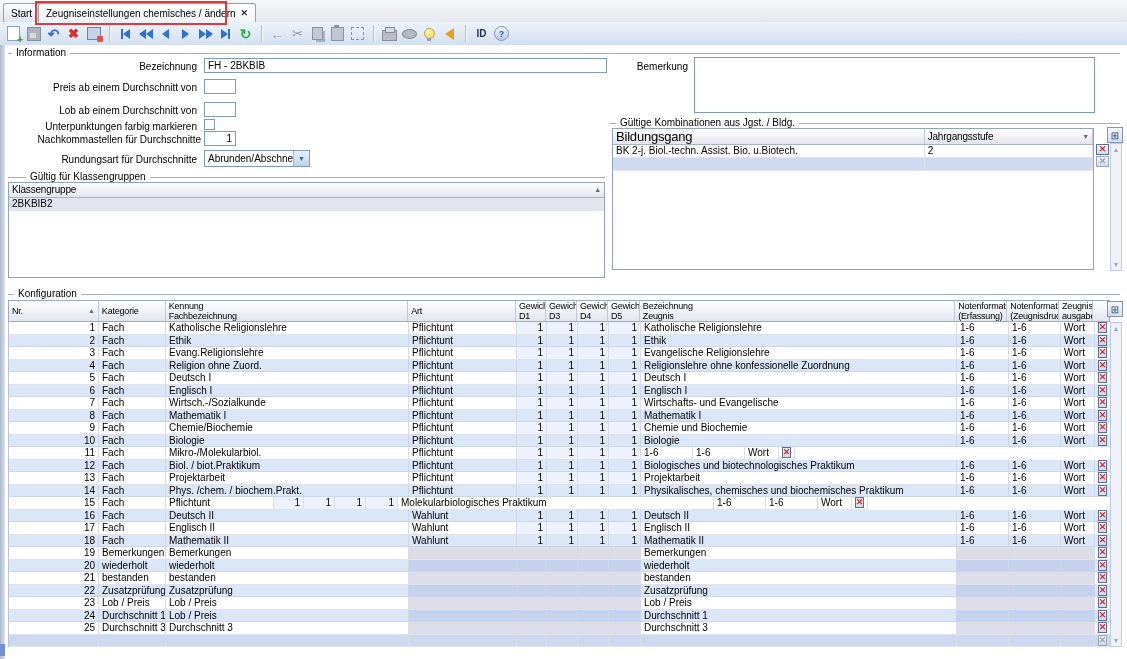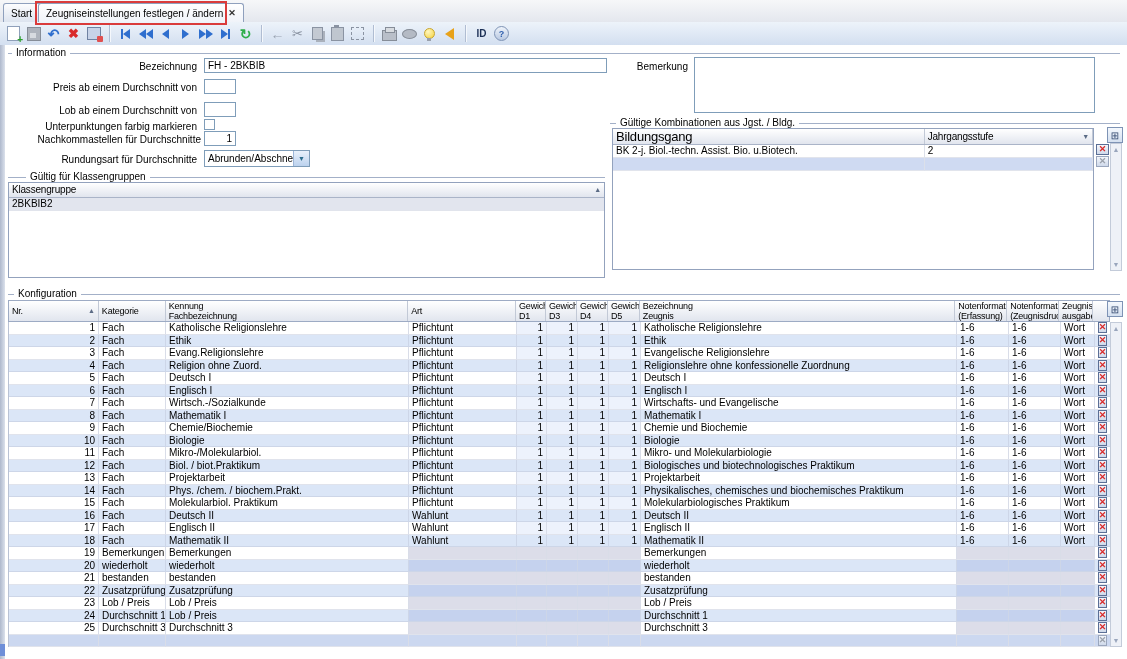--- a/index.html
+++ b/index.html
@@ -121,21 +121,21 @@
 <body>
 
 <div class="screen">
 
   <div class="tabbar">
     <div class="tab" style="left:3px;">
       <span>Start</span>
       <span class="x">✕</span>
     </div>
     <div class="tab active" style="left:38px;">
-      <span>Zeugniseinstellungen festlegen / ändern</span>
+      <span>Zeugniseinstellungen chemisches / ändern</span>
       <span class="x">✕</span>
     </div>
     <div class="annot"></div>
   </div>
 
   <div class="toolbar">
     <div class="tbg">
       <span class="ti">
           <span class="ic-page">
             <span class="plus">+</span>
@@ -522,21 +522,20 @@
         </div>
         <div class="krow">
           <div class="gc c0">11</div>
           <div class="gc c1">Fach</div>
           <div class="gc c2">Mikro-/Molekularbiol.</div>
           <div class="gc c3">Pflichtunt</div>
           <div class="gc c4 gw">1</div>
           <div class="gc c5 gw">1</div>
           <div class="gc c6 gw">1</div>
           <div class="gc c7 gw">1</div>
-          <div class="gc c8">Mikro- und Molekularbiologie</div>
           <div class="gc c9">1-6</div>
           <div class="gc c10">1-6</div>
           <div class="gc c11">Wort</div>
           <div class="gc cx">
             <span class="xbtn">✕</span>
           </div>
         </div>
         <div class="krow alt">
           <div class="gc c0">12</div>
           <div class="gc c1">Fach</div>
@@ -584,21 +583,20 @@
           <div class="gc c9">1-6</div>
           <div class="gc c10">1-6</div>
           <div class="gc c11">Wort</div>
           <div class="gc cx">
             <span class="xbtn">✕</span>
           </div>
         </div>
         <div class="krow">
           <div class="gc c0">15</div>
           <div class="gc c1">Fach</div>
-          <div class="gc c2">Molekularbiol. Praktikum</div>
           <div class="gc c3">Pflichtunt</div>
           <div class="gc c4 gw">1</div>
           <div class="gc c5 gw">1</div>
           <div class="gc c6 gw">1</div>
           <div class="gc c7 gw">1</div>
           <div class="gc c8">Molekularbiologisches Praktikum</div>
           <div class="gc c9">1-6</div>
           <div class="gc c10">1-6</div>
           <div class="gc c11">Wort</div>
           <div class="gc cx">

